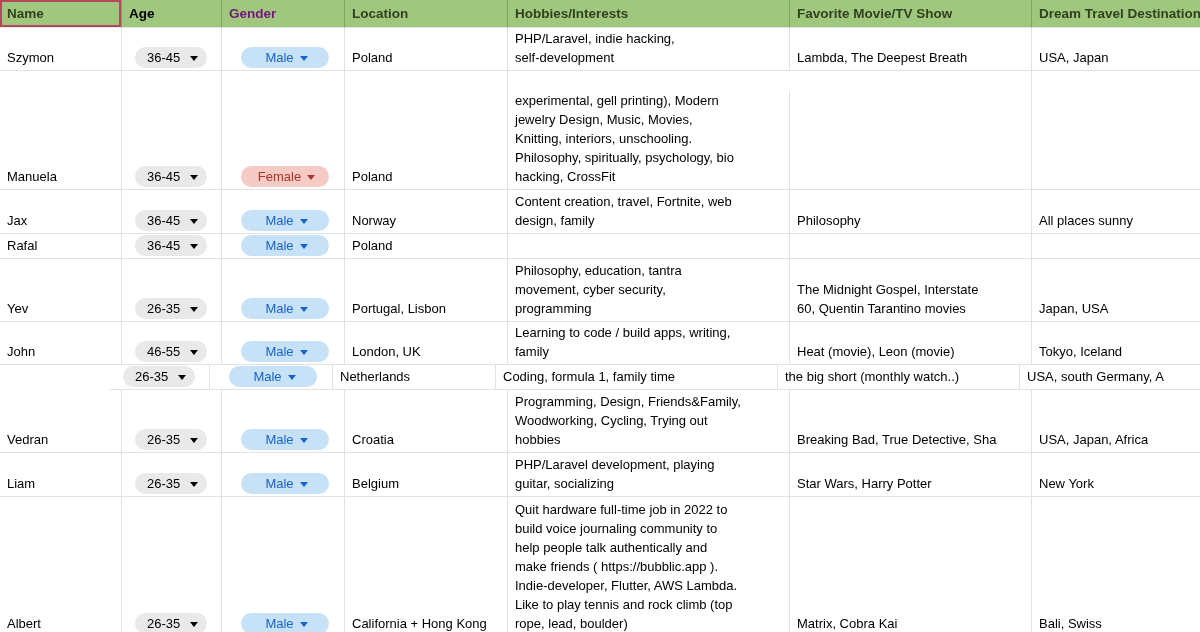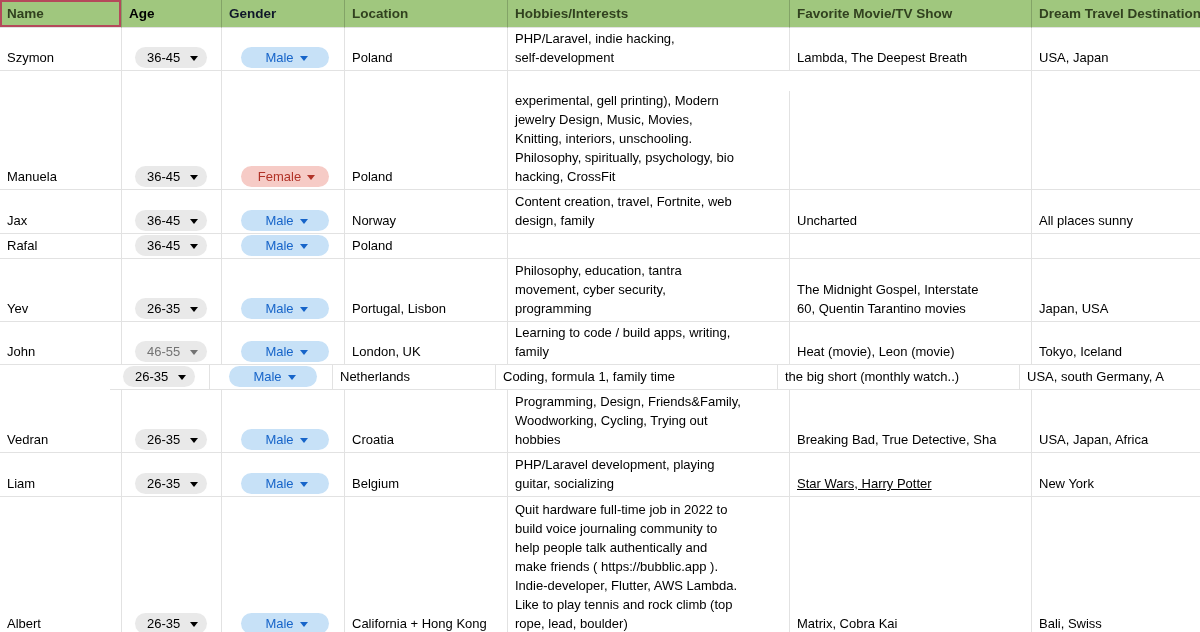--- a/index.html
+++ b/index.html
@@ -43,21 +43,21 @@
 
 <div class="sheet">
   <div class="grid" id="grid">
       <div class="row hdr" style="height: 28px;">
         <div class="cell selected" style="width: 122px; height: 28px; background: rgb(160, 199, 126); color: rgb(49, 65, 31);">
           <span class="txt">Name</span>
         </div>
         <div class="cell" style="width: 100px; height: 28px; background: rgb(160, 199, 126); color: #000000;">
           <span class="txt">Age</span>
         </div>
-        <div class="cell" style="width: 123px; height: 28px; background: rgb(160, 199, 126); color: #0f172a;">
+        <div class="cell" style="width: 123px; height: 28px; background: rgb(160, 199, 126); color: #701a75;">
           <span class="txt">Gender</span>
         </div>
         <div class="cell" style="width: 163px; height: 28px; background: rgb(160, 199, 126); color: rgb(49, 65, 31);">
           <span class="txt">Location</span>
         </div>
         <div class="cell" style="width: 282px; height: 28px; background: rgb(160, 199, 126); color: rgb(49, 65, 31);">
           <span class="txt">Hobbies/Interests</span>
         </div>
         <div class="cell" style="width: 242px; height: 28px; background: rgb(160, 199, 126); color: rgb(49, 65, 31);">
           <span class="txt">Favorite Movie/TV Show</span>
@@ -147,21 +147,21 @@
           </div>
         </div>
         <div class="cell clip" style="width: 163px;">
           <span class="txt">Norway</span>
         </div>
         <div class="cell" style="width: 282px;">
           <span class="txt">Content creation, travel, Fortnite, web
 design, family</span>
         </div>
         <div class="cell clip" style="width: 242px;">
-          <span class="txt">Uncharted</span>
+          <span class="txt">Philosophy</span>
         </div>
         <div class="cell clip" style="width: 198px;">
           <span class="txt">All places sunny</span>
         </div>
       </div>
       <div class="row" style="height: 25px;">
         <div class="cell" style="width: 122px;">
           <span class="txt">Rafal</span>
         </div>
         <div class="cell chipcell" style="width: 100px;">
@@ -219,21 +219,21 @@
         </div>
         <div class="cell clip" style="width: 198px;">
           <span class="txt">Japan, USA</span>
         </div>
       </div>
       <div class="row" style="height: 43px;">
         <div class="cell" style="width: 122px;">
           <span class="txt">John</span>
         </div>
         <div class="cell chipcell" style="width: 100px;">
-          <div class="chip age" style="background: rgb(233, 233, 233); color: #737373;">
+          <div class="chip age" style="background: rgb(233, 233, 233); color: #000000;">
             <span class="chiplbl">46-55</span>
             <span class="caret"></span>
           </div>
         </div>
         <div class="cell chipcell" style="width: 123px;">
           <div class="chip gender" style="background: rgb(199, 225, 247); color: rgb(22, 100, 201);">
             <span class="chiplbl">Male</span>
             <span class="caret"></span>
           </div>
         </div>
@@ -327,21 +327,21 @@
             <span class="caret"></span>
           </div>
         </div>
         <div class="cell clip" style="width: 163px;">
           <span class="txt">Belgium</span>
         </div>
         <div class="cell" style="width: 282px;">
           <span class="txt">PHP/Laravel development, playing
 guitar, socializing</span>
         </div>
-        <div class="cell clip" style="width: 242px; text-decoration: underline;">
+        <div class="cell clip" style="width: 242px;">
           <span class="txt">Star Wars, Harry Potter</span>
         </div>
         <div class="cell clip" style="width: 198px;">
           <span class="txt">New York</span>
         </div>
       </div>
       <div class="row" style="height: 140px;">
         <div class="cell" style="width: 122px;">
           <span class="txt">Albert</span>
         </div>

